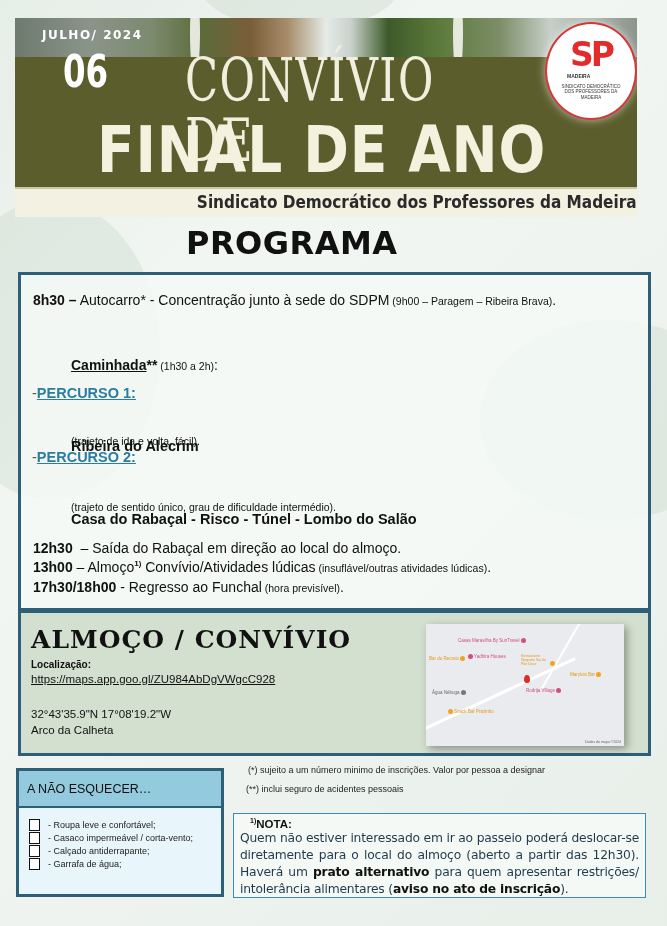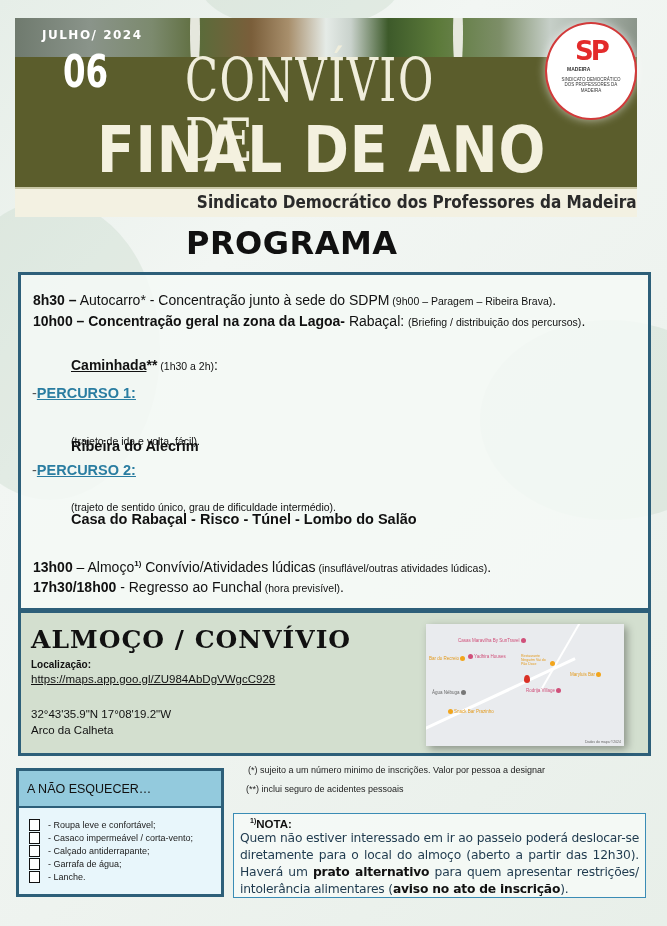--- a/index.html
+++ b/index.html
@@ -44,21 +44,21 @@
   }
   .subtitle {
     position: absolute; right: 0; top: 3px; font-size: 17px; font-weight: bold; color: #2a2a2a;
     font-family: "DejaVu Sans", sans-serif; transform: scaleX(0.9); transform-origin: right;
   }
   .logo {
     position: absolute; left: 530px; top: 4px; width: 92px; height: 98px; border-radius: 50%;
     background: #fff; border: 2px solid #d23a3a; box-shadow: 0 0 10px rgba(255,255,255,0.6);
     display: flex; flex-direction: column; align-items: center; padding-top: 14px;
   }
-  .logo-mark { color: #e32b2b; font-weight: bold; font-size: 26px; line-height: 1; letter-spacing: -3px; font-family: "DejaVu Sans", sans-serif; }
+  .logo-mark { color: #e32b2b; font-weight: bold; font-size: 33px; line-height: 1; letter-spacing: -3px; font-family: "DejaVu Sans", sans-serif; }
   .logo-region { font-size: 5px; font-weight: bold; color: #333; margin-top: 2px; align-self: flex-start; margin-left: 20px; }
   .logo-text { font-size: 4.5px; color: #333; text-align: center; margin-top: 5px; line-height: 1.2; width: 64px; }
 
   
   .programa-title {
     position: absolute; left: 186px; top: 224px; font-size: 32px; font-weight: bold; color: #111;
     font-family: "DejaVu Sans", sans-serif; letter-spacing: 0.5px;
   }
   .program-box {
     position: absolute; left: 18px; top: 272px; width: 633px; height: 339px;
@@ -147,36 +147,36 @@
     <div class="logo-text">SINDICATO DEMOCRÁTICO DOS PROFESSORES DA MADEIRA</div>
   </div>
 </div>
 
 <div class="programa-title">PROGRAMA</div>
 
 <div class="program-box">
   <div class="pline" style="top:17px;">
     <b>8h30 –</b><span> Autocarro* </span><b style="font-weight:normal">- Concentração junto à sede do SDPM</b><span class="small"> (9h00 – Paragem – Ribeira Brava)</span><span>.</span>
   </div>
-  <div class="pline" style="top:38px;">
-    <b>10h00 – Concentração geral na zona da Lagoa-</b><span> Rabaçal: </span><span class="small">(Briefing / distribuição dos percursos)</span><span>.</span>
-  </div>
 
   <div class="indent" style="top:82px;font-size:14px;">
     <b style="text-decoration:underline;margin-top:32px;">Caminhada</b><b>**</b><span class="small"> (1h30 a 2h)</span><span>:</span>
   </div>
 
   <div class="route-label" style="top:110px;"><span class="dash">-</span><span class="u">PERCURSO 1:</span></div>
   <div class="indent route-name" style="top:135px;">Ribeira do Alecrim</div>
   <div class="indent route-desc" style="top:160px;">(trajeto de ida e volta, fácil).</div>
 
-  <div class="route-label" style="top:187px;"><span class="dash">-</span><span class="u">PERCURSO 2:</span></div>
+  <div class="route-label" style="top:174px;"><span class="dash">-</span><span class="u">PERCURSO 2:</span></div>
   <div class="indent route-name" style="top:208px;">Casa do Rabaçal - Risco - Túnel - Lombo do Salão</div>
   <div class="indent route-desc" style="top:226px;">(trajeto de sentido único, grau de dificuldade intermédio).</div>
 
+  <div class="pline" style="top:265px;">
+    <b>12h30</b><span style="white-space:pre">  – Saída do Rabaçal em direção ao local do almoço.</span>
+  </div>
   <div class="pline" style="top:284px;">
     <b>13h00</b><span> – Almoço</span><sup style="font-size:8px;font-weight:bold;">1)</sup><span> Convívio/Atividades lúdicas</span><span class="small"> (insuflável/outras atividades lúdicas)</span><span>.</span>
   </div>
   <div class="pline" style="top:304px;">
     <b>17h30/18h00</b><span> - Regresso ao Funchal</span><span class="small"> (hora previsível)</span><span>.</span>
   </div>
 </div>
 
 <div class="almoco-box">
   <div class="almoco-title">ALMOÇO / CONVÍVIO</div>
@@ -213,24 +213,20 @@
         <span>- Casaco impermeável / corta-vento;</span>
       </div>
     <div class="check-row">
         <span class="checkbox"></span>
         <span>- Calçado antiderrapante;</span>
       </div>
     <div class="check-row">
         <span class="checkbox"></span>
         <span>- Garrafa de água;</span>
       </div>
-    <div class="check-row">
-        <span class="checkbox"></span>
-        <span>- Lanche.</span>
-      </div>
   </div>
 </div>
 
 <div class="footnote" style="left:248px;top:765px;">(*) sujeito a um número minimo de inscrições. Valor por pessoa a designar</div>
 <div class="footnote" style="left:246px;top:784px;">(**) inclui seguro de acidentes pessoais</div>
 
 <div class="nota-box">
   <div class="nota-title"><sup>1)</sup><span>NOTA:</span></div>
   <div class="nota-text"><span>Quem não estiver interessado em ir ao passeio poderá deslocar-se diretamente para o local do almoço (aberto a partir das 12h30). Haverá um </span><b>prato alternativo</b><span> para quem apresentar restrições/ intolerância alimentares (</span><b>aviso no ato de inscrição</b><span>).</span></div>
 </div>

